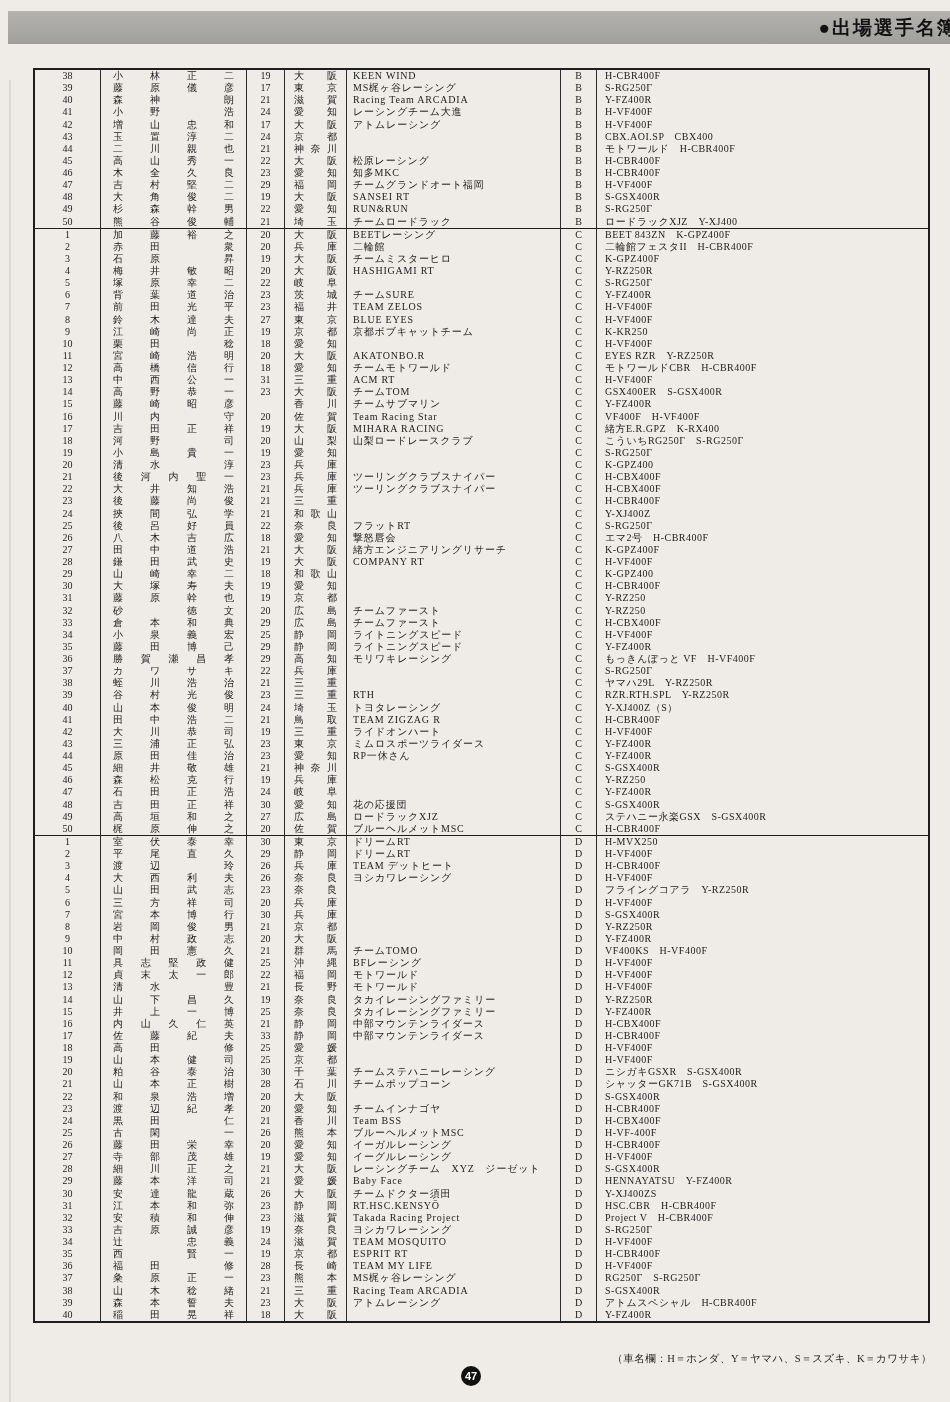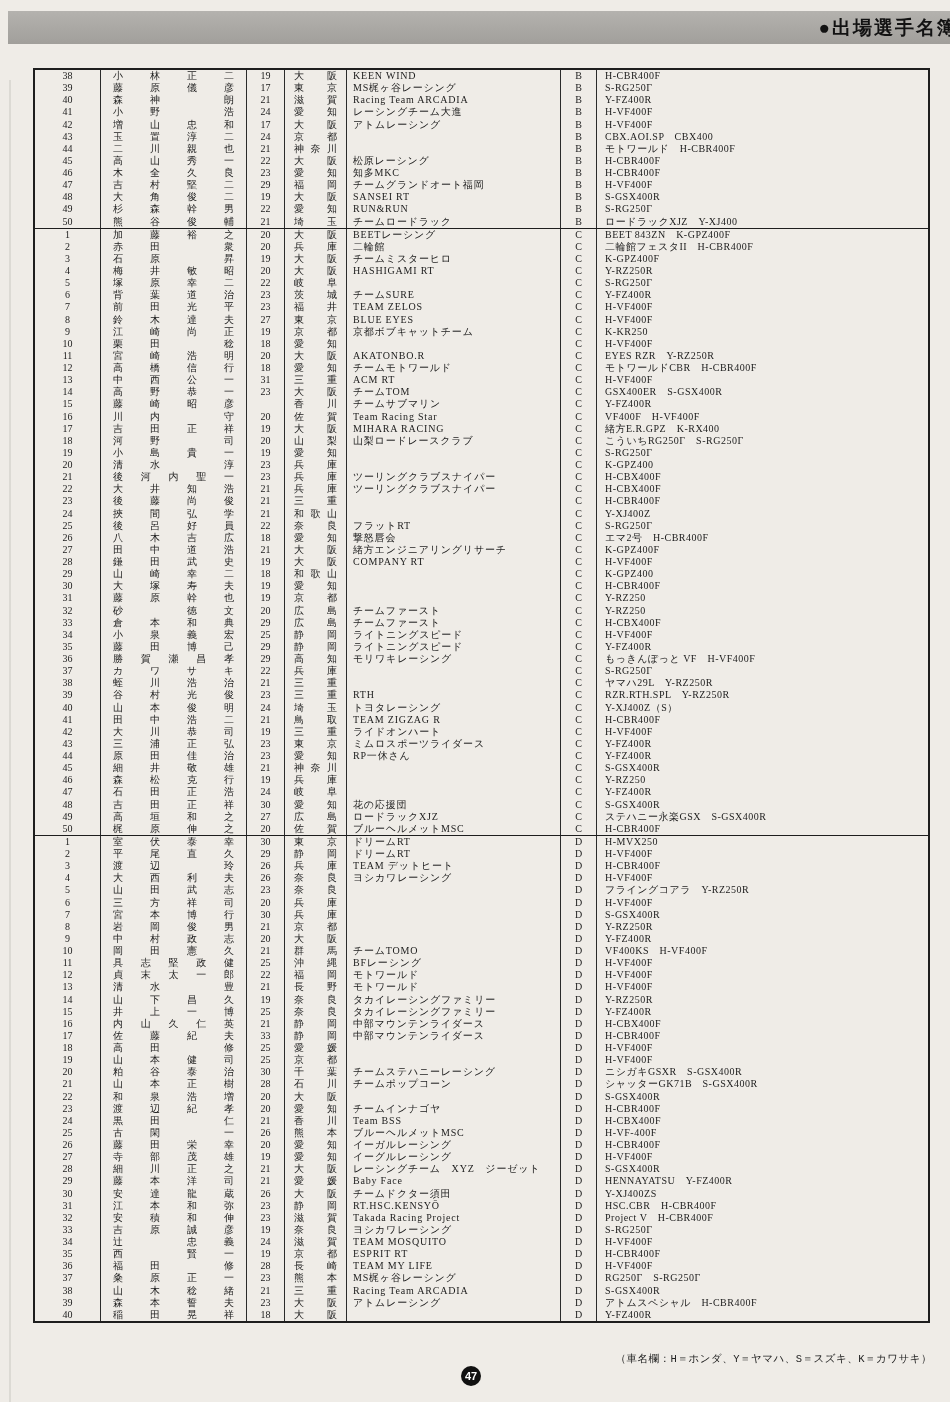--- a/index.html
+++ b/index.html
@@ -47,21 +47,21 @@
   .c-bib{text-align:center;}
   .c-rider{text-align:justify;text-align-last:justify;-moz-text-align-last:justify;text-justify:inter-character;padding:0 12px;}
   .c-age{text-align:center;}
   .c-birth{text-align:justify;text-align-last:justify;-moz-text-align-last:justify;text-justify:inter-character;padding:0 9px;}
   .c-club{padding-left:6px;letter-spacing:0.8px;}
   .c-class{text-align:center;}
   .c-car{padding-left:8px;letter-spacing:0.5px;}
 
   .footnote{
     position:absolute;top:1352px;right:18px;
-    font-size:10.5px;letter-spacing:0.5px;color:#222;font-family:Liberation Mono, monospace;
+    font-size:10.5px;letter-spacing:0.5px;color:#222;
   }
   .pagenum{
     position:absolute;top:1366px;left:461px;width:20px;height:20px;border-radius:50%;
     background:#111;color:#fff;font-size:11px;line-height:20px;text-align:center;
     font-weight:bold;font-family:"Liberation Sans","DejaVu Sans",sans-serif;
   }
 </style>
 </head>
 <body>
 

